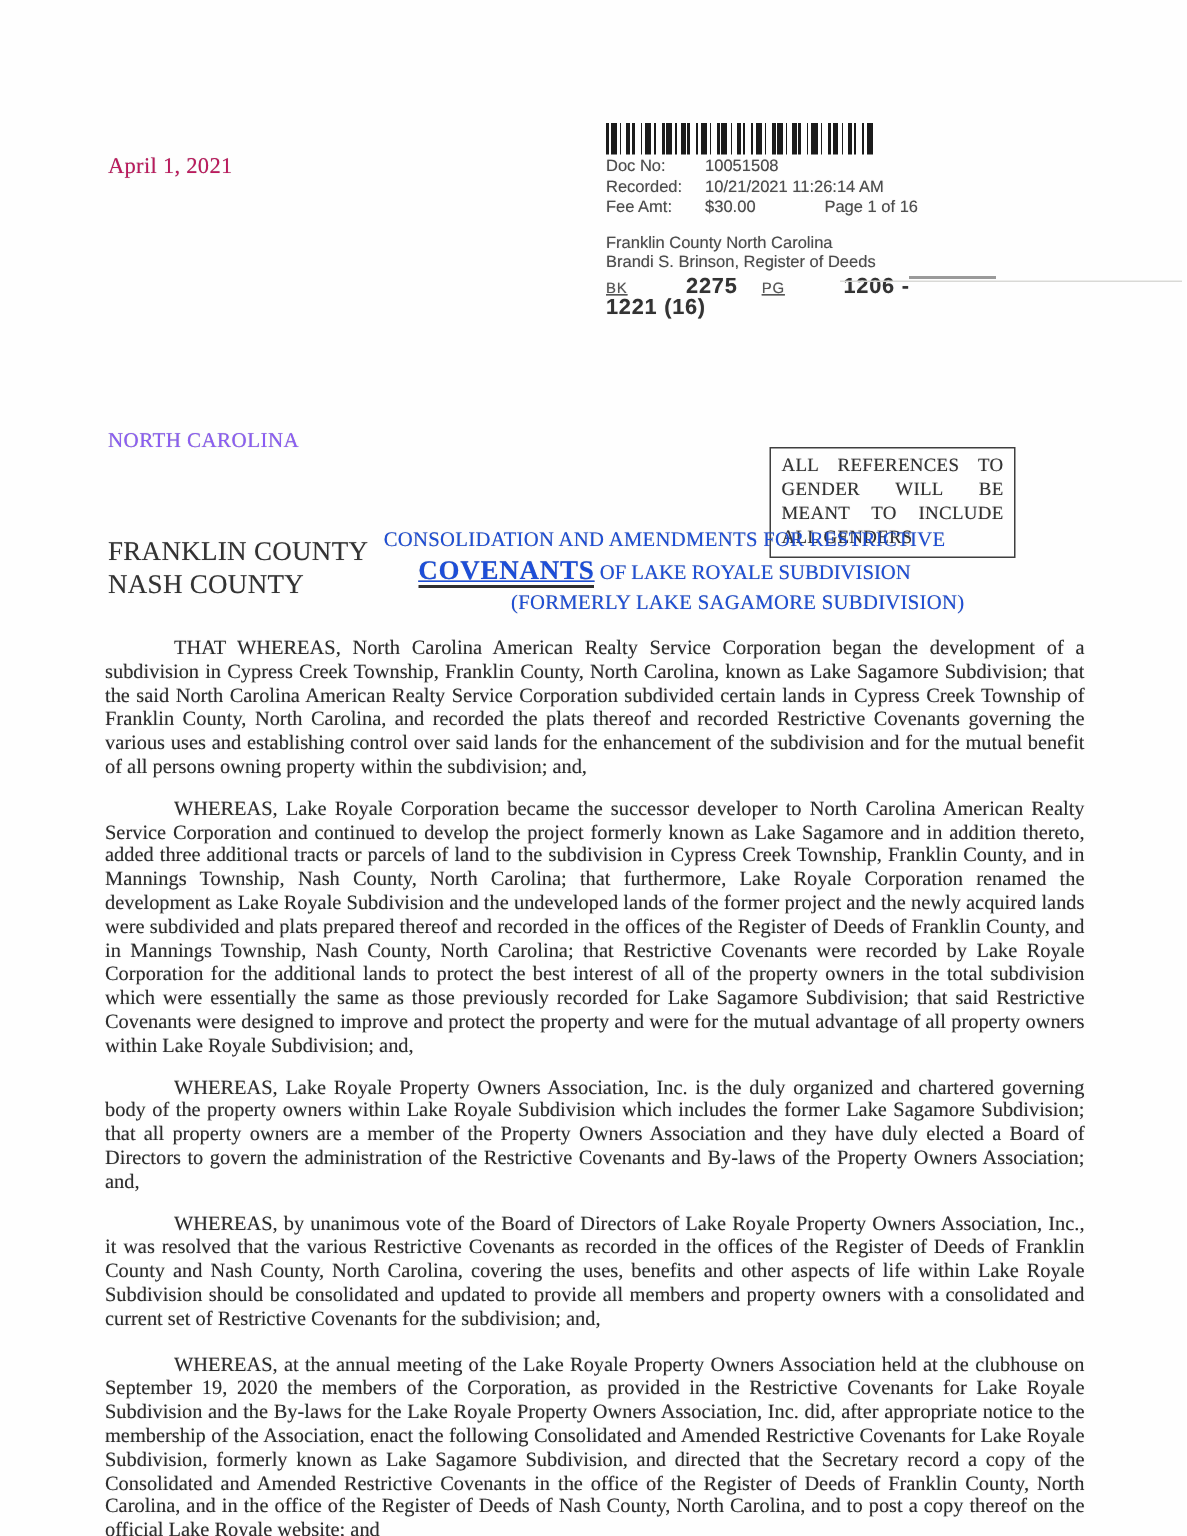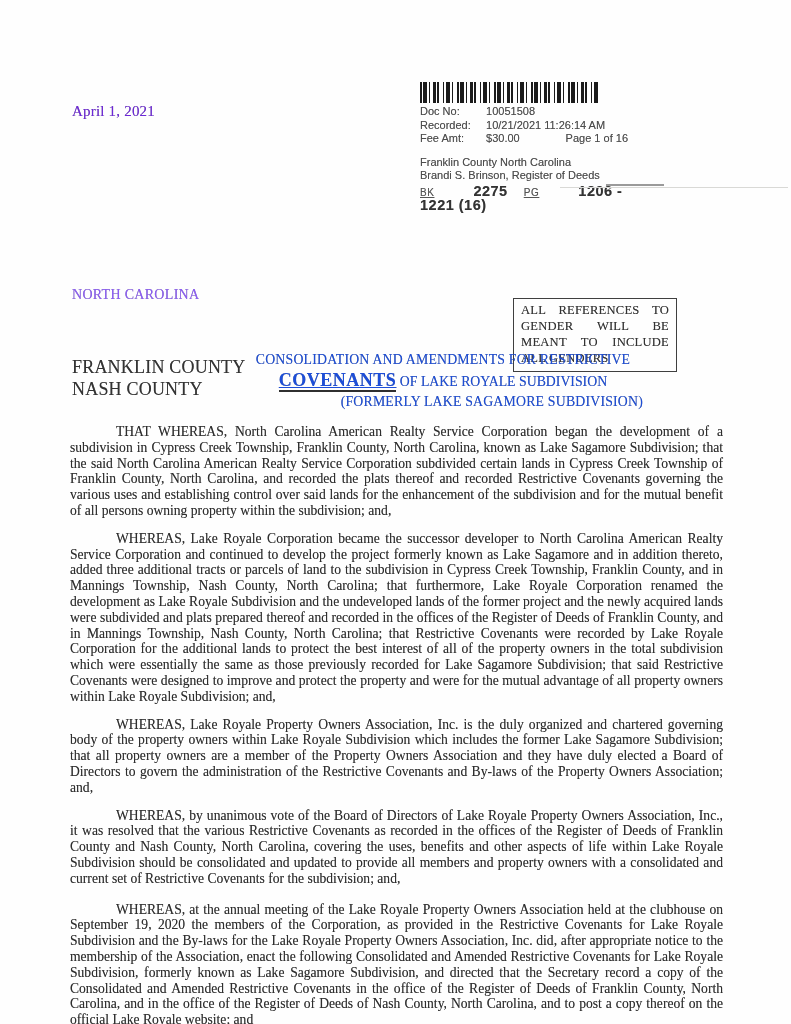--- a/index.html
+++ b/index.html
@@ -10,26 +10,26 @@
     height: 1024px;
     background: #fefefe;
     font-family: "Liberation Serif", "DejaVu Serif", serif;
     color: #2e2e2e;
     overflow: hidden;
   }
   .scan-text { text-shadow: 0 0 0.5px rgba(40,40,40,0.45); }
 
   .date {
     position: absolute; left: 72px; top: 103px;
-    font-size: 15px; color: #6d28d9; letter-spacing: 0.2px;
+    font-size: 15px; color: #be185d; letter-spacing: 0.2px;
   }
 
   
   .stamp {
-    position: absolute; left: 420px; top: 82px; width: 240px;
+    position: absolute; left: 404px; top: 82px; width: 240px;
     font-family: "Liberation Sans", "DejaVu Sans", sans-serif;
     color: #4d4d4d; font-size: 11px; line-height: 13.5px;
   }
   .barcode {
     width: 178px; height: 21px; margin-bottom: 2px;
     background:
       repeating-linear-gradient(90deg,
         #1b1b1b 0 2px, transparent 2px 3px,
         #1b1b1b 3px 7px, transparent 7px 9px,
         #1b1b1b 9px 10px, transparent 10px 13px,

